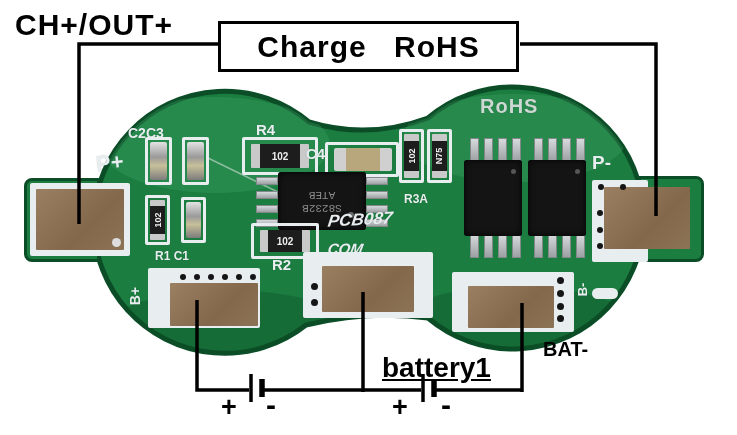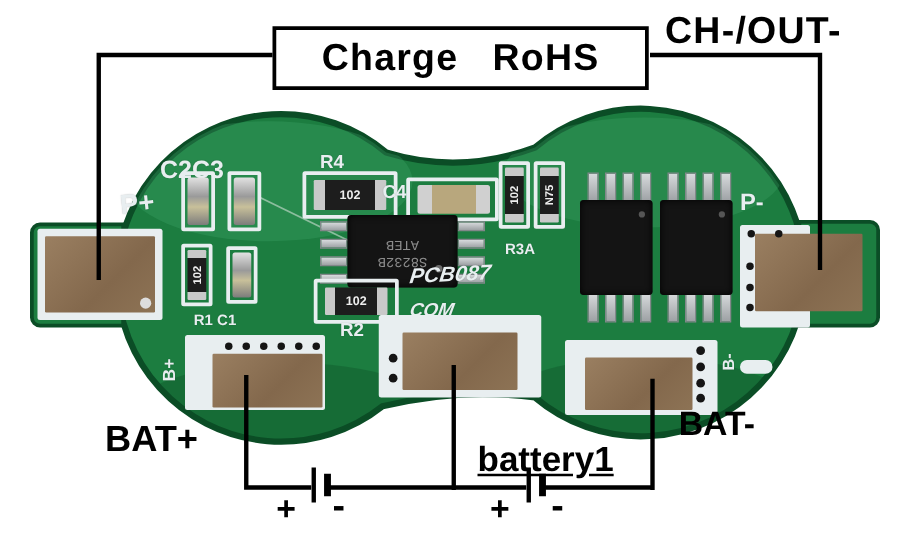--- a/index.html
+++ b/index.html
@@ -98,21 +98,21 @@
 
     <div class="padwhite" style="left:452px;top:272px;width:122px;height:60px;"></div>
     <div class="padcu" style="left:468px;top:286px;width:86px;height:42px;"></div>
     <div class="dot" style="left:557px;top:277px;width:7px;height:7px;"></div>
     <div class="dot" style="left:557px;top:290px;width:7px;height:7px;"></div>
     <div class="dot" style="left:557px;top:303px;width:7px;height:7px;"></div>
     <div class="dot" style="left:557px;top:315px;width:7px;height:7px;"></div>
     <div class="abs" style="left:592px;top:288px;width:26px;height:11px;background:var(--silkscreen_white);border-radius:6px;"></div>
     <span class="silk" style="left:576px;top:282px;font-size:13px;transform:rotate(-90deg);">B-</span>
 
-    <span class="silk" style="left:128px;top:125px;font-size:20px;">C2C3</span>
+    <span class="silk" style="left:128px;top:125px;font-size:14px;">C2C3</span>
     <div class="fp" style="left:145px;top:137px;width:27px;height:48px;"></div>
     <div class="capV" style="left:150px;top:142px;width:17px;height:38px;"></div>
     <div class="fp" style="left:182px;top:137px;width:27px;height:48px;"></div>
     <div class="capV" style="left:187px;top:142px;width:17px;height:38px;"></div>
     <div class="fp" style="left:145px;top:195px;width:25px;height:50px;"></div>
     <div class="resV" style="left:150px;top:200px;width:15px;height:40px;">
       <span>102</span>
       </div>
     <div class="fp" style="left:181px;top:197px;width:25px;height:46px;"></div>
     <div class="capV" style="left:186px;top:202px;width:15px;height:36px;"></div>
@@ -143,20 +143,21 @@
     </div>
     <div class="icdot" style="left:348px;top:212px;width:6px;height:6px;"></div>
 
     <div class="fp" style="left:251px;top:223px;width:68px;height:36px;"></div>
     <div class="resH" style="left:260px;top:230px;width:50px;height:22px;">
       <span>102</span>
       </div>
     <span class="silk" style="left:272px;top:256px;font-size:15px;">R2</span>
     <span class="silk" style="left:328px;top:210px;font-size:17px;font-style:italic;transform:skewX(-10deg) rotate(-3deg);">PCB087</span>
 
+    <span class="silk" style="left:480px;top:95px;font-size:20px;letter-spacing:1px;color:#cdd8d2;">RoHS</span>
     <div class="fp" style="left:399px;top:129px;width:25px;height:54px;"></div>
     <div class="resV" style="left:404px;top:134px;width:15px;height:44px;">
       <span>102</span>
       </div>
     <div class="fp" style="left:427px;top:129px;width:25px;height:54px;"></div>
     <div class="resV" style="left:432px;top:134px;width:15px;height:44px;">
       <span>N75</span>
       </div>
     <span class="silk" style="left:404px;top:192px;font-size:12px;">R3A</span>
 
@@ -203,22 +204,21 @@
         <line x1="423" y1="374" x2="423" y2="402" stroke-width="3.5"></line>
         <line x1="434" y1="379" x2="434" y2="397" stroke-width="5.5"></line>
       </g>
     </g>
   </svg>
 
   <div id="chargebox">
     <span>Charge RoHS</span>
   </div>
 
-  <span class="lbl" style="left:532px;top:8px;font-size:30px;letter-spacing:1px;z-index:40;">CH-/OUT-</span>
-  <span class="lbl" style="left:84px;top:336px;font-size:29px;z-index:40;">BAT+</span>
-  <span class="lbl" style="left:543px;top:324px;font-size:27px;z-index:40;">BAT-</span>
+  <span class="lbl" style="left:15px;top:8px;font-size:30px;letter-spacing:1px;z-index:40;">CH+/OUT+</span>
+  <span class="lbl" style="left:543px;top:338px;font-size:20px;z-index:40;">BAT-</span>
   <span class="lbl" style="left:382px;top:352px;font-size:28px;z-index:40;text-decoration:underline;">battery1</span>
   <span class="lbl" style="left:221px;top:392px;font-size:27px;z-index:40;">+</span>
   <span class="lbl" style="left:266px;top:388px;font-size:30px;z-index:40;">-</span>
   <span class="lbl" style="left:392px;top:392px;font-size:27px;z-index:40;">+</span>
   <span class="lbl" style="left:441px;top:388px;font-size:30px;z-index:40;">-</span>
 
 </div>
 
 </body></html>

